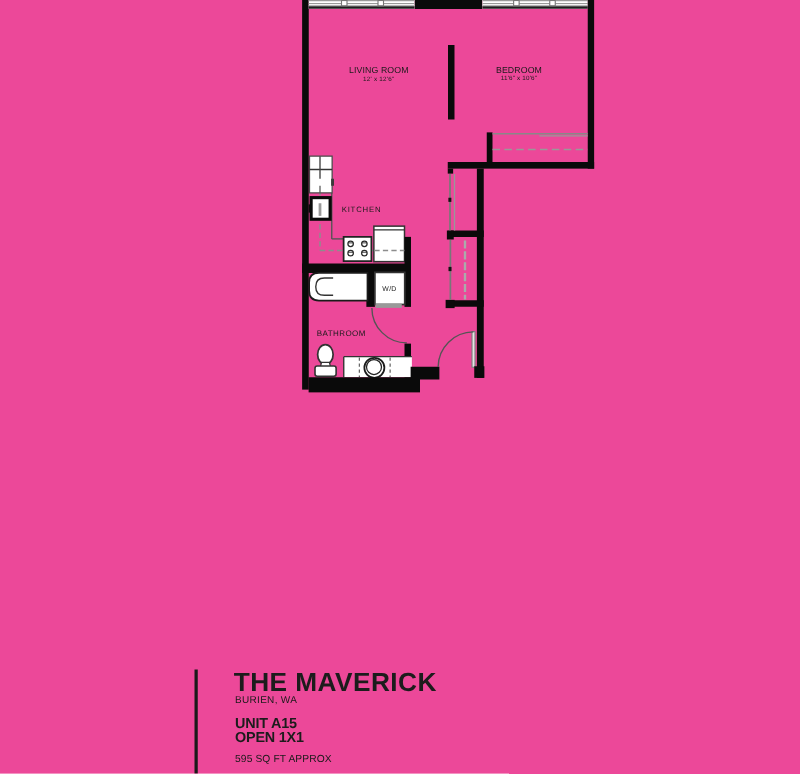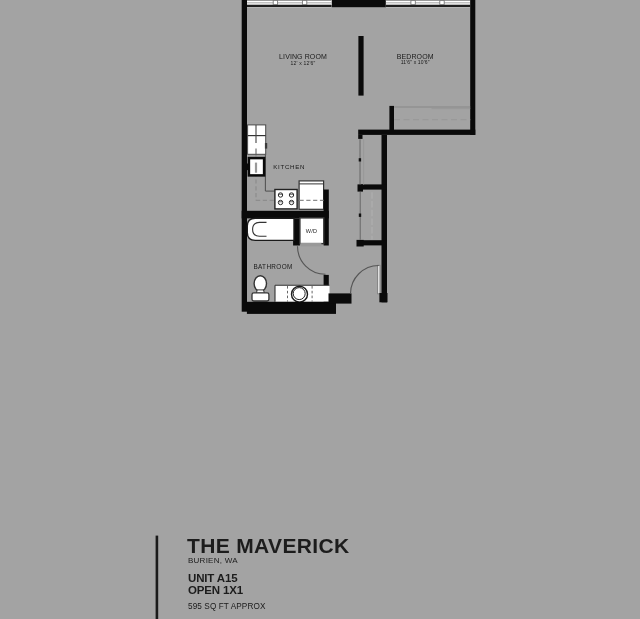--- a/index.html
+++ b/index.html
@@ -1,16 +1,16 @@
 <!DOCTYPE html>
 <html><head>
 <meta charset="utf-8">
 <style>
   html,body{margin:0;padding:0;background:#fff;}
-  .page{position:relative;width:640px;height:619px;background:#a3a3a3;overflow:hidden;
+  .page{position:relative;width:640px;height:619px;background:#ec4899;overflow:hidden;
         font-family:"Liberation Sans", sans-serif;}
   svg{position:absolute;top:0;left:0;}
   text{font-family:"Liberation Sans", sans-serif;}
 </style>
 </head>
 <body>
 <div class="page">
 <svg width="640" height="619" viewBox="0 0 640 619">
 
   <g>

